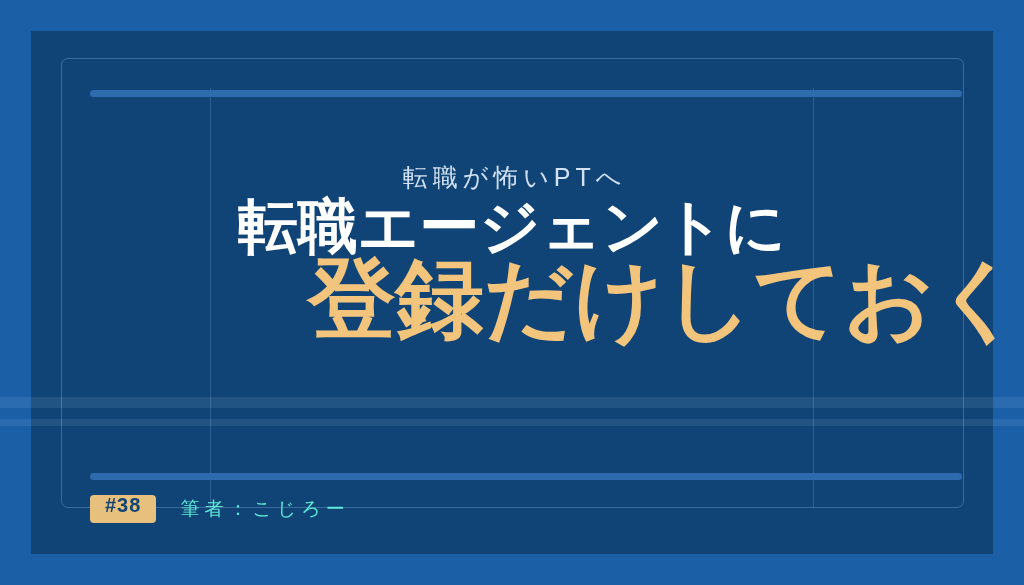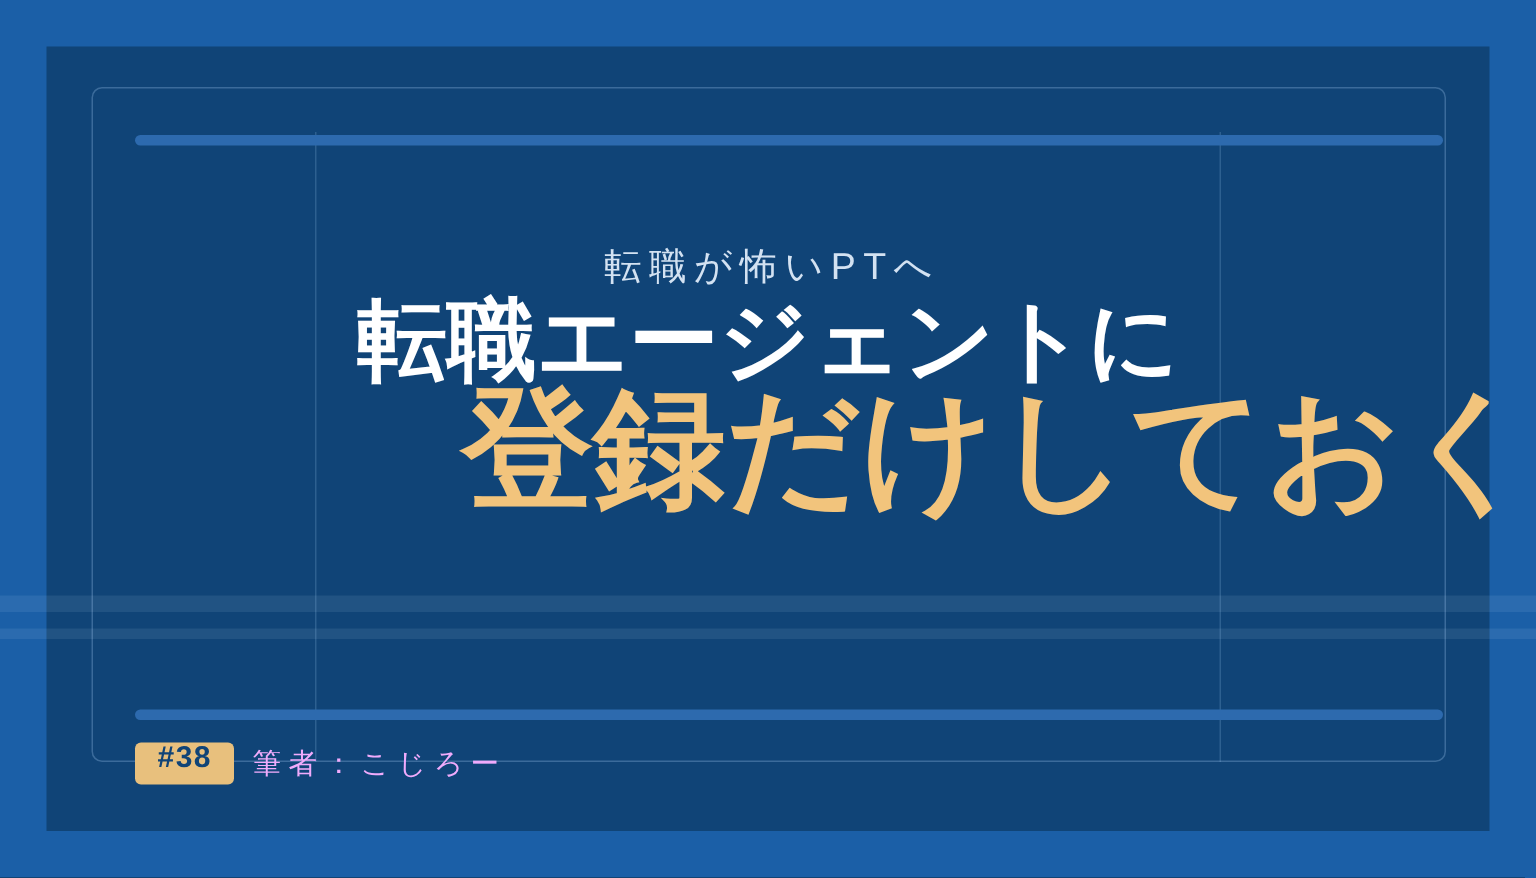--- a/index.html
+++ b/index.html
@@ -120,22 +120,22 @@
     background: #e8c07d;
     color: #104477;
     font-size: 20px;
     font-weight: 700;
     border-radius: 4px;
     padding: 0 15px 8px;
     line-height: 1;
     letter-spacing: 1px;
   }
   .byline {
-    margin-left: 12px;
-    color: #f0abfc;
+    margin-left: 24px;
+    color: #5eead4;
     font-size: 19px;
     letter-spacing: 5px;
     white-space: nowrap;
   }
 </style>
 </head>
 <body>
 
 <div id="stage" style="--outer: #1b5fa7;">
 

